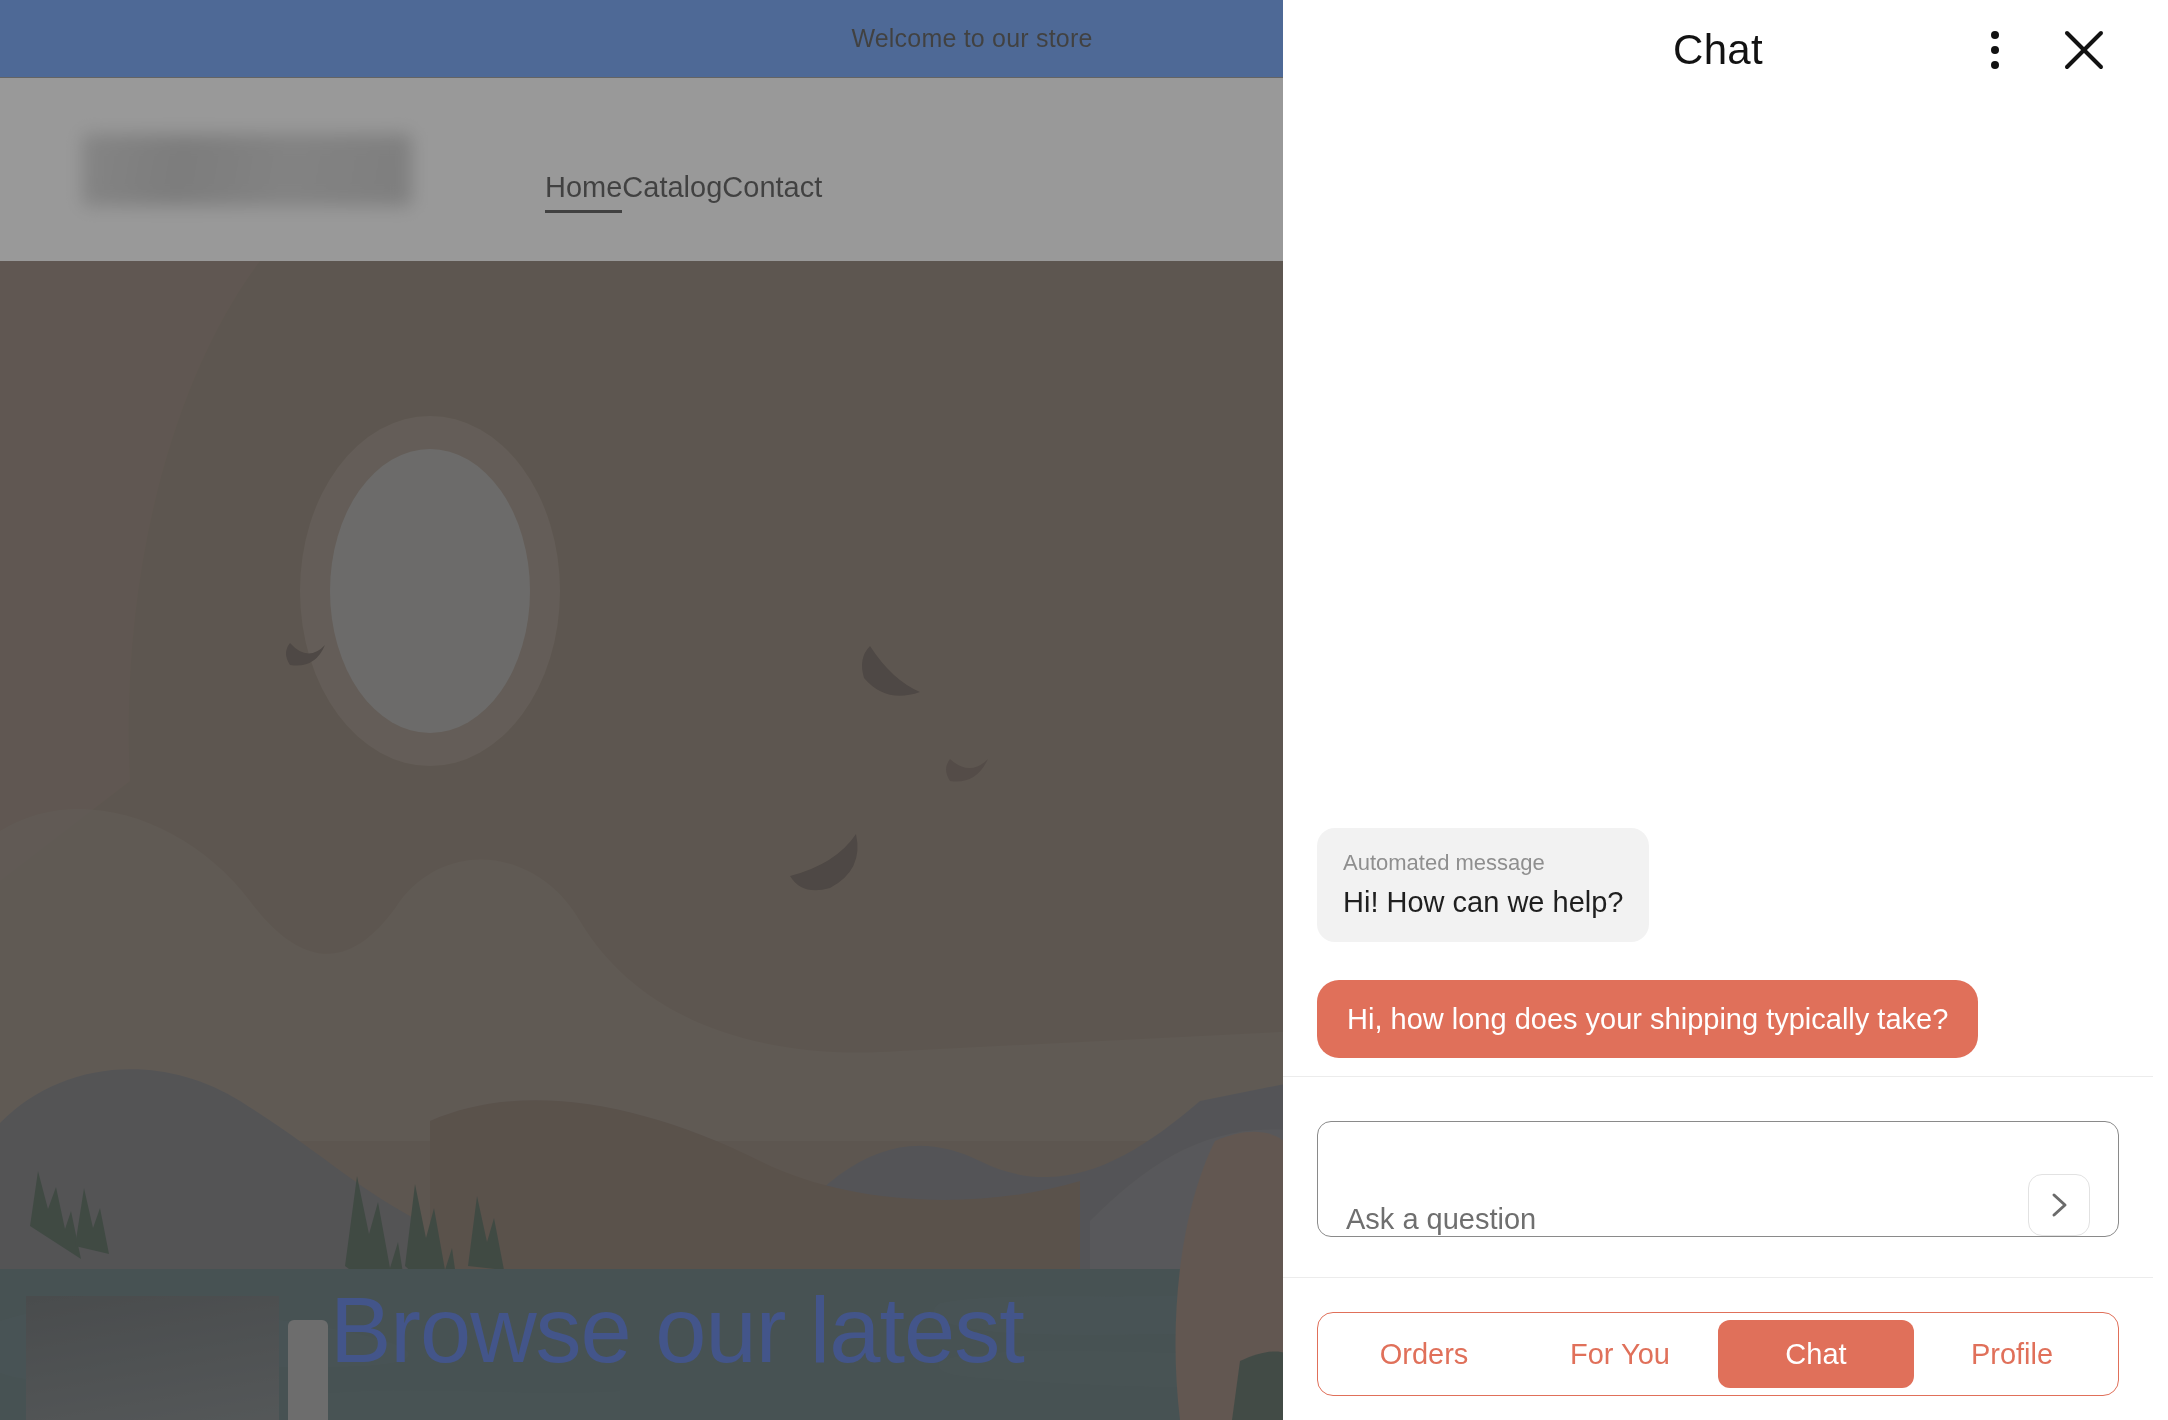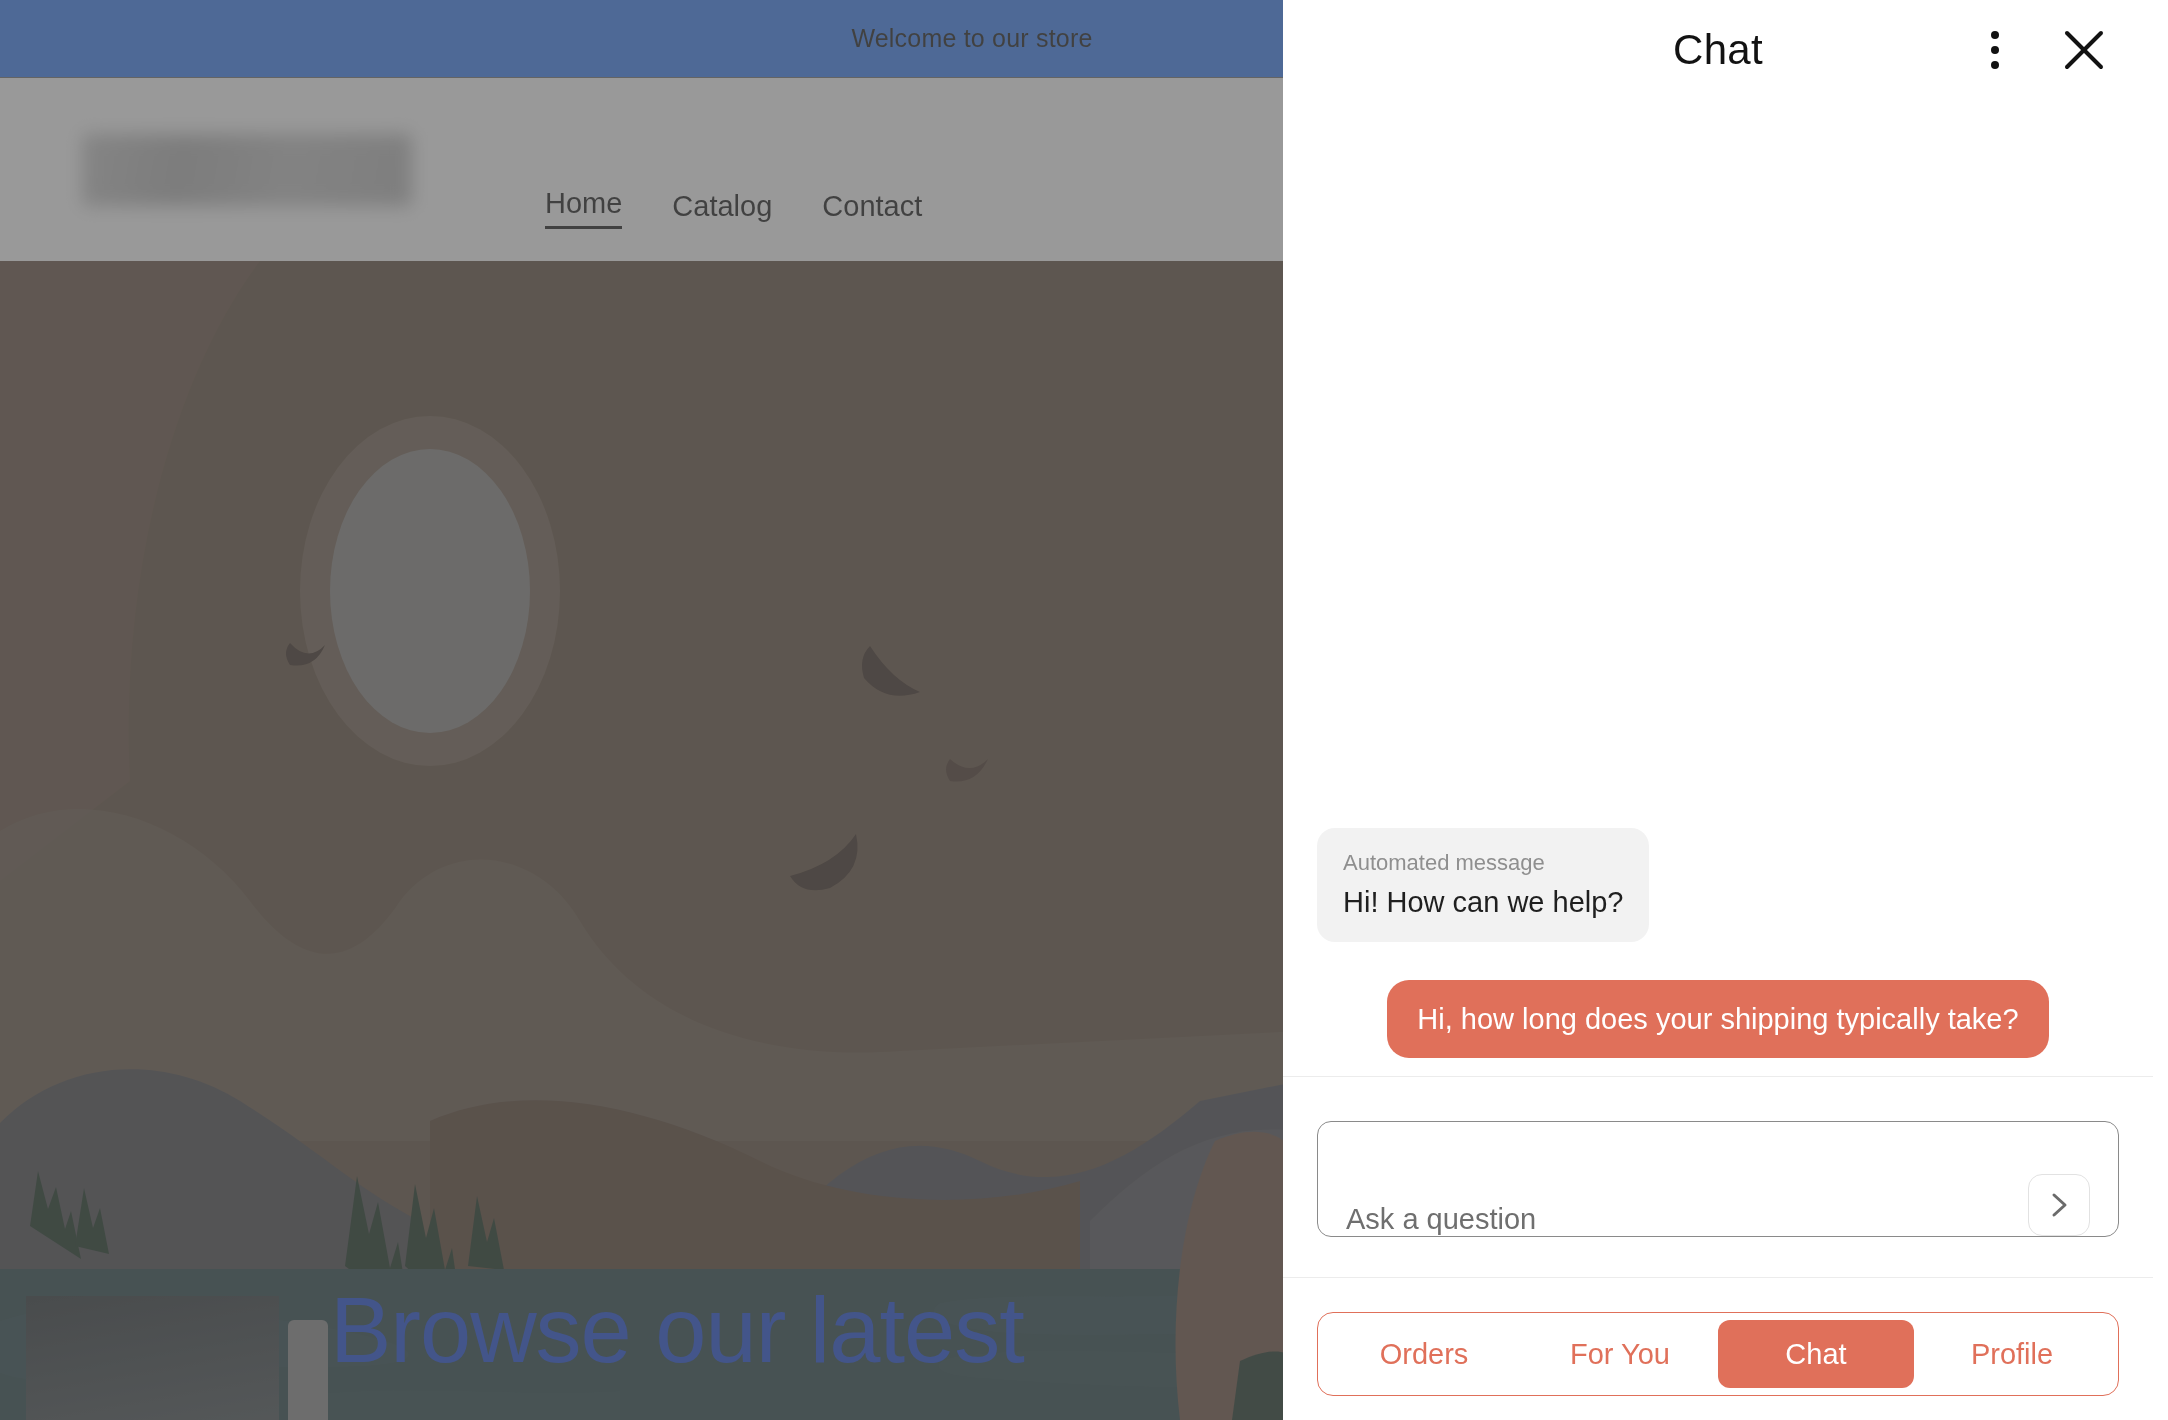--- a/index.html
+++ b/index.html
@@ -40,22 +40,22 @@
     display: flex; align-items: center;
   }
   .store-logo {
     position: absolute; left: 82px; top: 55px;
     width: 330px; height: 72px;
     background: linear-gradient(100deg,#c9c9c9 0%, #b4b4b4 30%, #c4c4c4 62%, #b9b9b9 100%);
     filter: blur(9px);
     border-radius: 4px;
   }
   .store-nav {
-    position: absolute; left: 545px; top: 108px;
-    display: flex; gap: 50px; align-items: flex-end;
+    position: absolute; left: 545px; top: 92px;
+    display: flex; align-items: flex-start;
   }
   .nav-link {
     font-size: 29px; color: #1a1a1a; text-decoration: none;
     white-space: nowrap; padding-bottom: 6px;
   }
   .nav-link.active { border-bottom: 3px solid #1a1a1a; }
 
   
   .hero {
     position: absolute; left: 0; top: 261px;
@@ -131,21 +131,21 @@
     flex: 1 1 auto;
     padding: 0 34px;
     display: flex; flex-direction: column; justify-content: flex-end;
     gap: 38px;
     padding-bottom: 18px;
     overflow: hidden;
   }
 
   .msg-row { display: flex; }
   .msg-row.bot { justify-content: flex-start; }
-  .msg-row.user { justify-content: center; }
+  .msg-row.user { justify-content: flex-start; }
 
   .bubble {
     max-width: 780px;
     border-radius: 18px;
     padding: 20px 26px;
     font-size: 29px;
     line-height: 1.32;
   }
   .bubble.bot {
     background: #f2f2f2; color: #1f1f1f;

